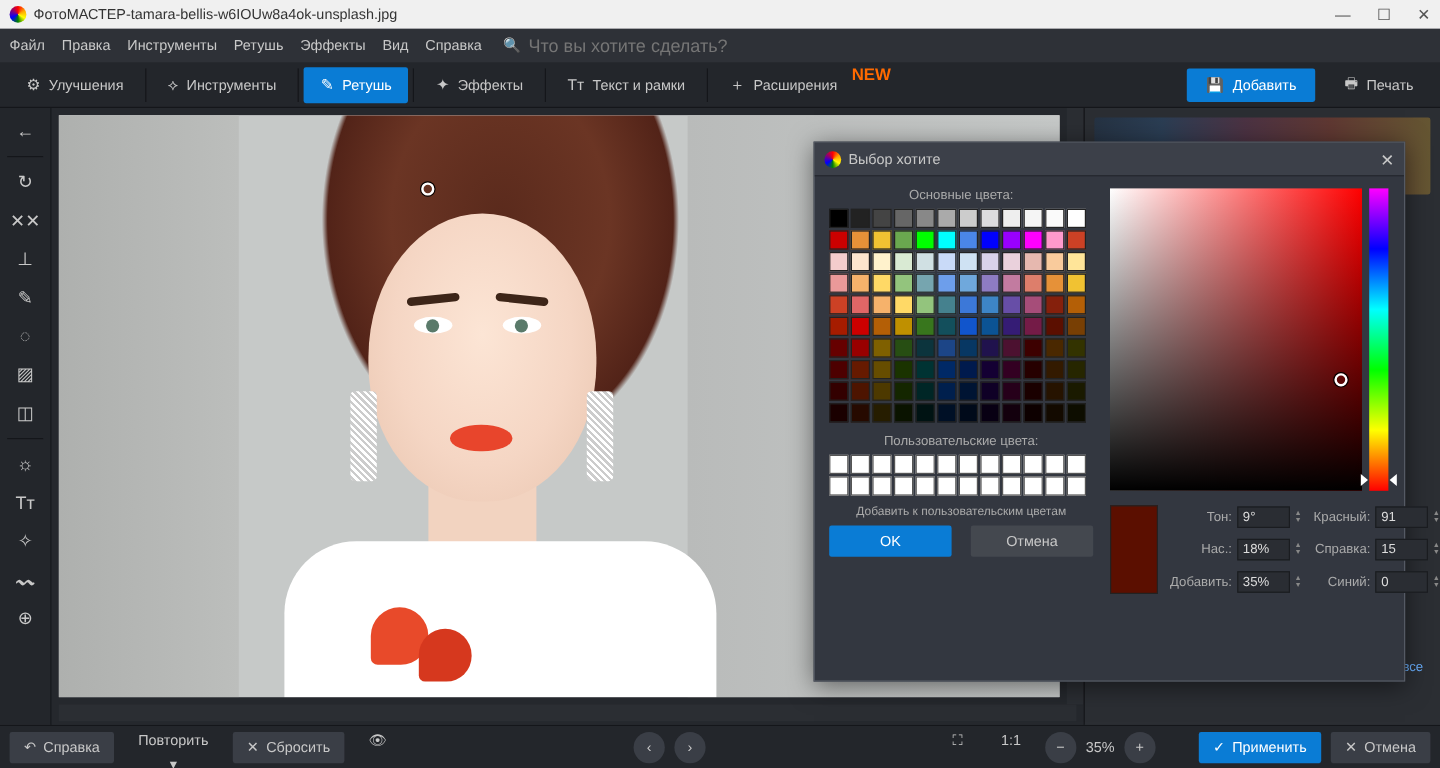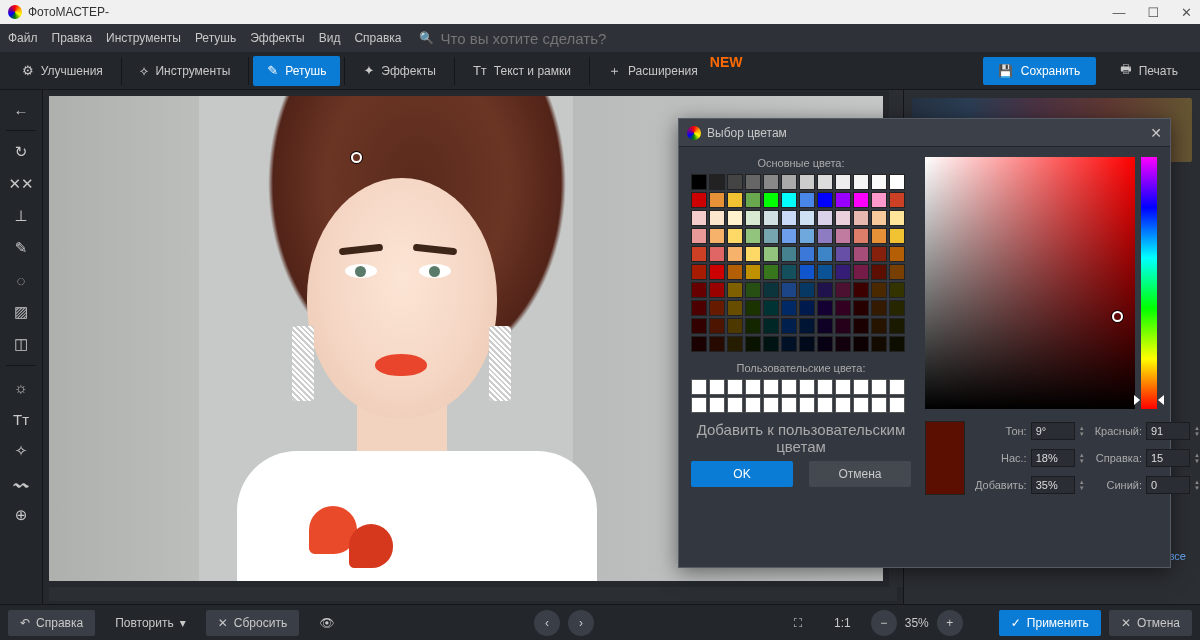--- a/index.html
+++ b/index.html
@@ -43,37 +43,37 @@
 .flowers::after{content:"";position:absolute;left:50px;top:28px;width:44px;height:44px;background:#d6381e;border-radius:50% 50% 48% 12%;}
 .earring-l{position:absolute;left:243px;top:230px;width:22px;height:75px;background:repeating-linear-gradient(45deg,#fff,#fff 2px,#ccc 2px,#ccc 4px);border-radius:4px;}
 .earring-r{position:absolute;left:440px;top:230px;width:22px;height:75px;background:repeating-linear-gradient(45deg,#fff,#fff 2px,#ccc 2px,#ccc 4px);border-radius:4px;}
 .cursor-ring{position:absolute;left:302px;top:56px;width:11px;height:11px;border:2px solid #fff;border-radius:50%;box-shadow:0 0 0 1px #000;}
 .scroll-v{width:14px;background:#2b2e33;}
 .scroll-h{height:14px;background:#2b2e33;margin:0 6px 3px;}
 .right-panel { width:297px; background:#2b2e33; border-left:1px solid #14161a; position:relative; }
 .histogram{height:64px;margin:8px;background:linear-gradient(90deg,#1a3a60,#2a5a90 20%,#883a60 45%,#c04a30 70%,#d0a030 100%);opacity:.35;border-radius:2px;position:relative;}
 .footer { height:36px; background:#23262b; border-top:1px solid #14161a; display:flex; align-items:center; padding:0 8px; gap:8px; font-size:12px; }
 .fbtn { height:26px; padding:0 12px; background:#3a3e46; display:flex; align-items:center; gap:6px; border-radius:2px; cursor:pointer; }
-.fbtn.flat{background:transparent;}
+.fbtn.flat{background:transparent;flex-direction:column;}
 .fbtn.circ{width:26px;padding:0;justify-content:center;border-radius:50%;}
 .f-center{margin:0 auto;display:flex;gap:8px;align-items:center;}
 .btn-apply{background:#0a7cd5;color:#fff;}
 
 .dialog { position:absolute; left:678px; top:118px; width:493px; height:450px; background:#333740; border:1px solid #555a64; box-shadow:0 4px 20px rgba(0,0,0,.5); z-index:50; }
 .dlg-title{height:28px;background:#3c4049;display:flex;align-items:center;padding:0 8px;font-size:12px;border-bottom:1px solid #22252b;}
 .dlg-title .logo{width:14px;height:14px;border-radius:50%;background:conic-gradient(red,orange,yellow,green,blue,purple,red);margin-right:6px;}
 .dlg-title .x{margin-left:auto;cursor:pointer;font-size:14px;}
 .dlg-body{padding:10px 12px;display:flex;gap:14px;}
 .dlg-left{flex:0 0 220px;text-align:center;}
 .lbl{font-size:11px;color:#aaa;margin-bottom:5px;}
 .swatches{display:grid;grid-template-columns:repeat(12,16px);gap:2px;margin-bottom:10px;}
 .sw{width:16px;height:16px;border:1px solid #222;}
 .user-swatches{display:grid;grid-template-columns:repeat(12,16px);gap:2px;margin-bottom:8px;}
 .usw{width:16px;height:16px;background:#fff;border:1px solid #555;}
-.addcustom{font-size:15px;color:#aaa;margin-bottom:2px;}
+.addcustom{font-size:10px;color:#aaa;margin-bottom:2px;}
 .dlg-buttons{display:flex;gap:16px;margin-top:6px;}
 .dlg-btn{flex:1;height:26px;display:flex;align-items:center;justify-content:center;font-size:12px;border-radius:2px;cursor:pointer;}
 .dlg-btn.ok{background:#0a7cd5;color:#fff;}
 .dlg-btn.cancel{background:#44484f;}
 .dlg-right{flex:1;display:flex;flex-direction:column;}
 .gradient-box{width:210px;height:252px;position:relative;background:linear-gradient(to bottom,rgba(0,0,0,0),#000),linear-gradient(to right,#fff,#ff0000);}
 .grad-cursor{position:absolute;right:12px;top:154px;width:11px;height:11px;border:2px solid #fff;border-radius:50%;box-shadow:0 0 0 1px #000;}
 .hue-bar{width:16px;height:252px;background:linear-gradient(to bottom,#f0f,#00f,#0ff,#0f0,#ff0,#f00);position:relative;margin-left:6px;}
 .hue-ind-l{position:absolute;right:17px;bottom:4px;width:0;height:0;border-top:5px solid transparent;border-bottom:5px solid transparent;border-left:6px solid #fff;}
 .hue-ind-r{position:absolute;left:17px;bottom:4px;width:0;height:0;border-top:5px solid transparent;border-bottom:5px solid transparent;border-right:6px solid #fff;}
@@ -86,20 +86,21 @@
 .inputs .spin{display:flex;flex-direction:column;font-size:6px;color:#888;line-height:6px;}
 .reset-all{position:absolute;right:14px;bottom:42px;font-size:11px;color:#6ab0ff;cursor:pointer;}
 </style>
 </head>
 <body>
 
 <div class="titlebar">
   <span class="logo"></span>
   <span>ФотоМАСТЕР</span>
   <span> - </span>
+  <span>tamara-bellis-w6IOUw8a4ok-unsplash.jpg</span>
   <div class="winctrl">
     <span>—</span>
     <span>☐</span>
     <span>✕</span>
   </div>
 </div>
 
 <div class="menubar">
   <span>Файл</span>
   <span>Правка</span>
@@ -140,21 +141,21 @@
       <span>Текст и рамки</span>
     </div>
   <div class="tab-sep"></div>
   <div class="tool-tab">
       <span class="ico">＋</span>
       <span>Расширения</span>
     </div>
   <span class="new-badge">NEW</span>
   <div class="btn-save">
       <span>💾</span>
-      <span>Сохранить</span>
+      <span>Добавить</span>
     </div>
   <div class="btn-print">
       <span>🖶</span>
       <span>Печать</span>
     </div>
 </div>
 
 <div class="workspace">
   <div class="left-tools">
     <div class="lt">←</div>
@@ -235,21 +236,21 @@
     </div>
   <div class="fbtn">
       <span>✕</span>
       <span>Отмена</span>
     </div>
 </div>
 
 <div class="dialog">
   <div class="dlg-title">
     <span class="logo"></span>
-    <span>Выбор цветам</span>
+    <span>Выбор хотите</span>
     <span class="x">✕</span>
   </div>
   <div class="dlg-body">
     <div class="dlg-left">
       <div class="lbl">Основные цвета:</div>
       <div class="swatches" id="swatches">
           <div class="sw" style="background: rgb(0, 0, 0);"></div>
           <div class="sw" style="background: rgb(34, 34, 34);"></div>
           <div class="sw" style="background: rgb(68, 68, 68);"></div>
           <div class="sw" style="background: rgb(102, 102, 102);"></div>

